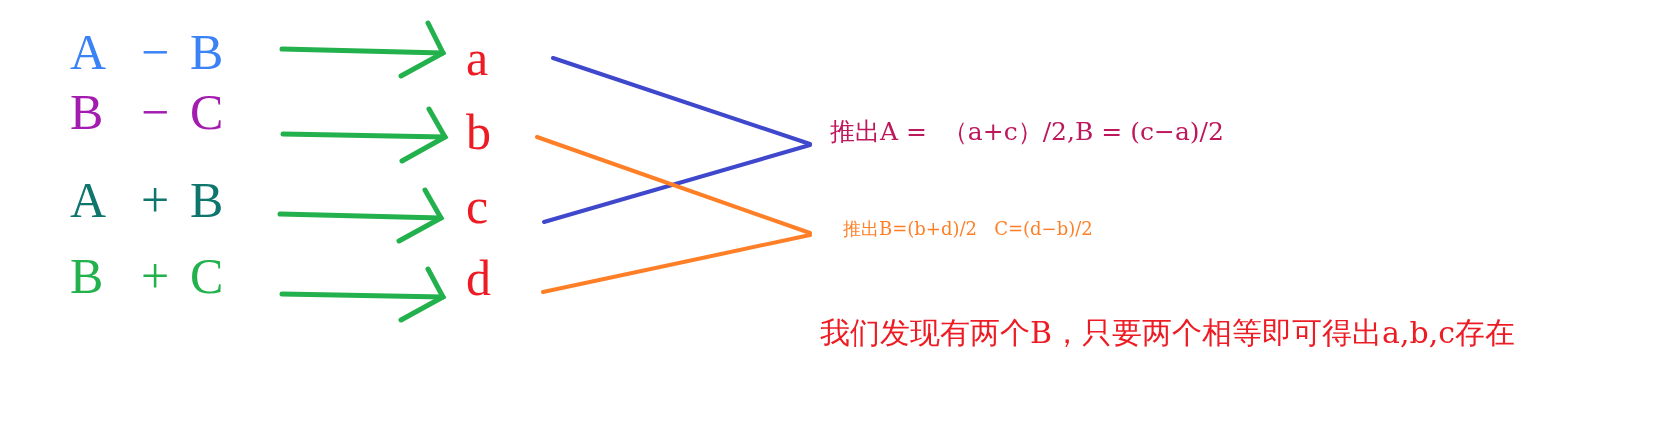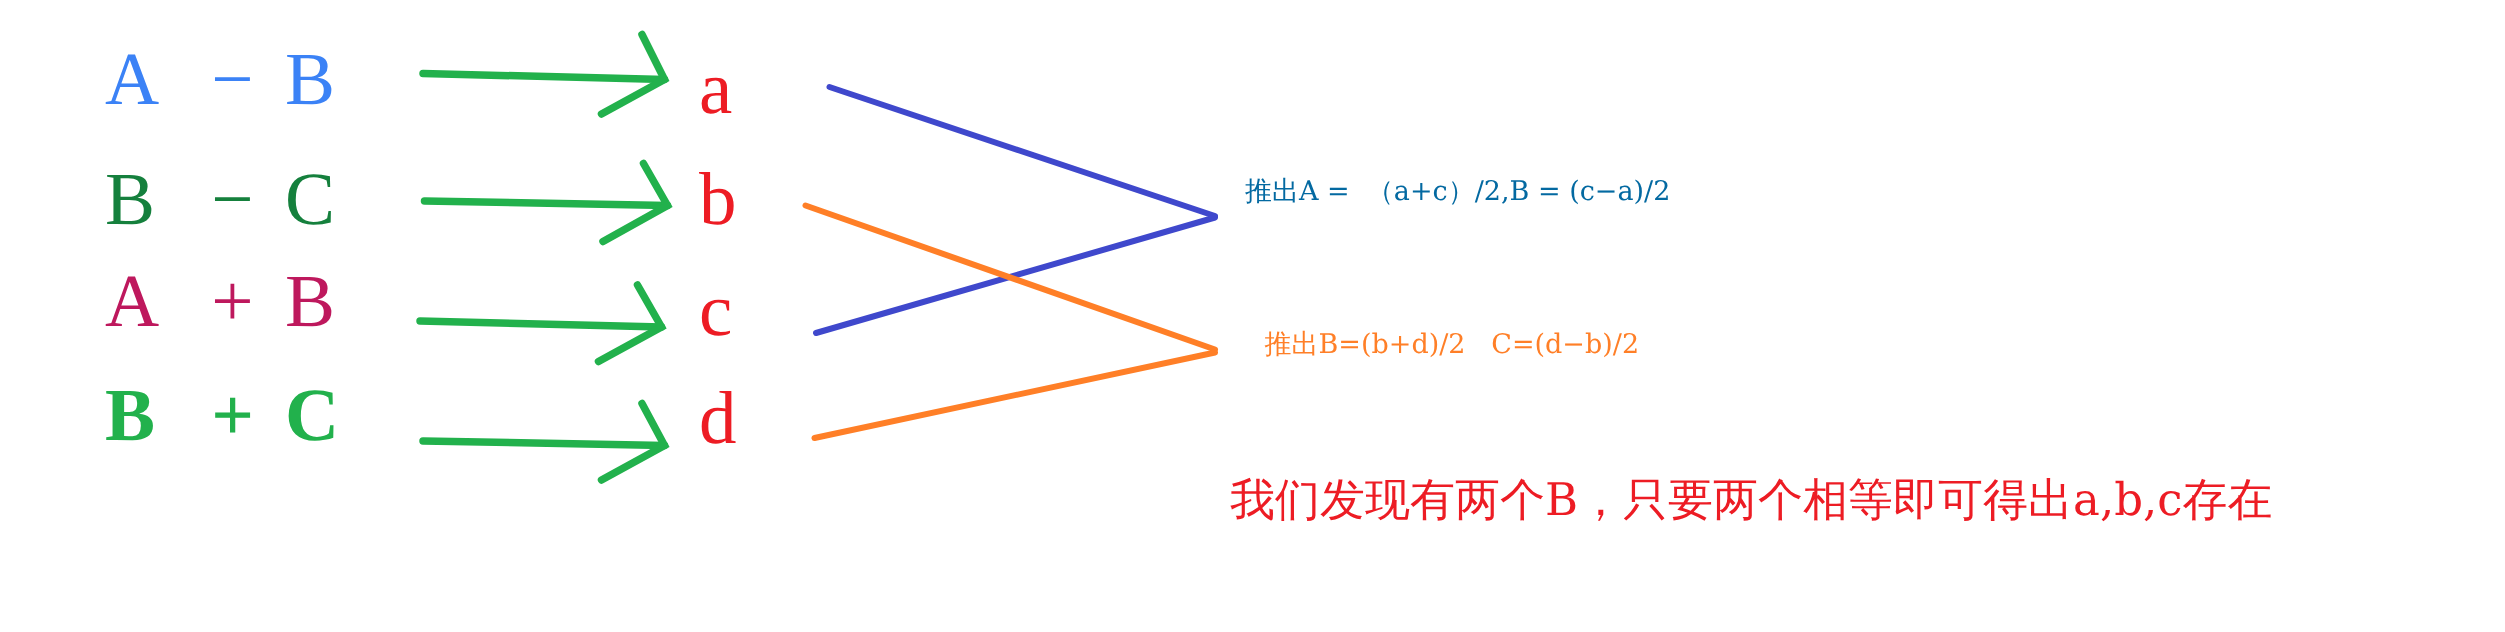--- a/index.html
+++ b/index.html
@@ -12,27 +12,27 @@
     .eq .rhs { width: 50px; }
     .var { position: absolute; left: 466px; font-family: "Liberation Serif", "DejaVu Serif", serif; font-size: 50px; line-height: 56px; }
     .note { position: absolute; white-space: pre; font-family: "DejaVu Serif", "Liberation Serif", serif; }
   </style>
 </head>
 <body>
 
 <div class="eq" style="top:24px;color:#3b82f6;">
   <span class="lhs">A</span><span class="op">−</span><span class="rhs">B</span>
 </div>
-<div class="eq" style="top:104px;color:#15803d;">
+<div class="eq" style="top:84px;color:#a21caf;">
   <span class="lhs">B</span><span class="op">−</span><span class="rhs">C</span>
 </div>
-<div class="eq" style="top:172px;color:#be185d;">
+<div class="eq" style="top:172px;color:#0f766e;">
   <span class="lhs">A</span><span class="op">+</span><span class="rhs">B</span>
 </div>
-<div class="eq" style="top:248px;color:#22b14c;font-weight:bold;">
+<div class="eq" style="top:248px;color:#22b14c;">
   <span class="lhs">B</span><span class="op">+</span><span class="rhs">C</span>
 </div>
 
 <div class="var" style="top:30px;color:#ed1c24;">a</div>
 <div class="var" style="top:104px;color:#ed1c24;">b</div>
 <div class="var" style="top:178px;color:#ed1c24;">c</div>
 <div class="var" style="top:250px;color:#ed1c24;">d</div>
 
 <svg class="canvas" width="1670" height="421" viewBox="0 0 1670 421">
   <g stroke="#22b14c" stroke-width="5" stroke-linecap="round" fill="none">
@@ -56,16 +56,16 @@
   <g stroke="#3f48cc" stroke-width="4" stroke-linecap="round" fill="none">
     <line x1="553" y1="58" x2="810" y2="144"></line>
     <line x1="544" y1="222" x2="810" y2="145"></line>
   </g>
   <g stroke="#ff7f27" stroke-width="4" stroke-linecap="round" fill="none">
     <line x1="537" y1="137" x2="810" y2="233"></line>
     <line x1="543" y1="292" x2="810" y2="235"></line>
   </g>
 </svg>
 
-<div class="note" style="left:830px;top:115px;font-size:18px;color:#0369a1;">推出A =  （a+c）/2,B = (c−a)/2</div>
+<div class="note" style="left:830px;top:115px;font-size:25px;color:#be185d;">推出A =  （a+c）/2,B = (c−a)/2</div>
 <div class="note" style="left:843px;top:217px;font-size:18px;color:#ff7f27;">推出B=(b+d)/2   C=(d−b)/2</div>
 
 <div class="note" style="left:820px;top:313px;font-size:30px;color:#ed1c24;">我们发现有两个B，只要两个相等即可得出a,b,c存在</div>
 
 </body></html>

